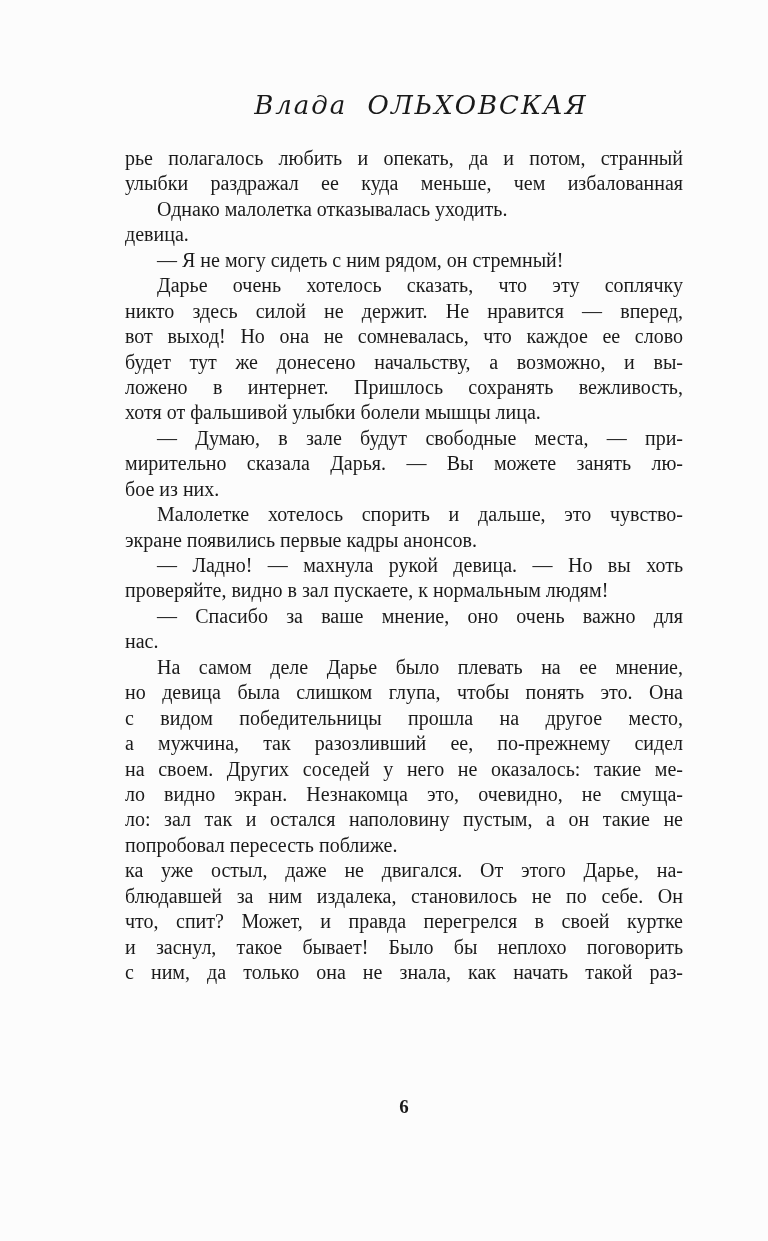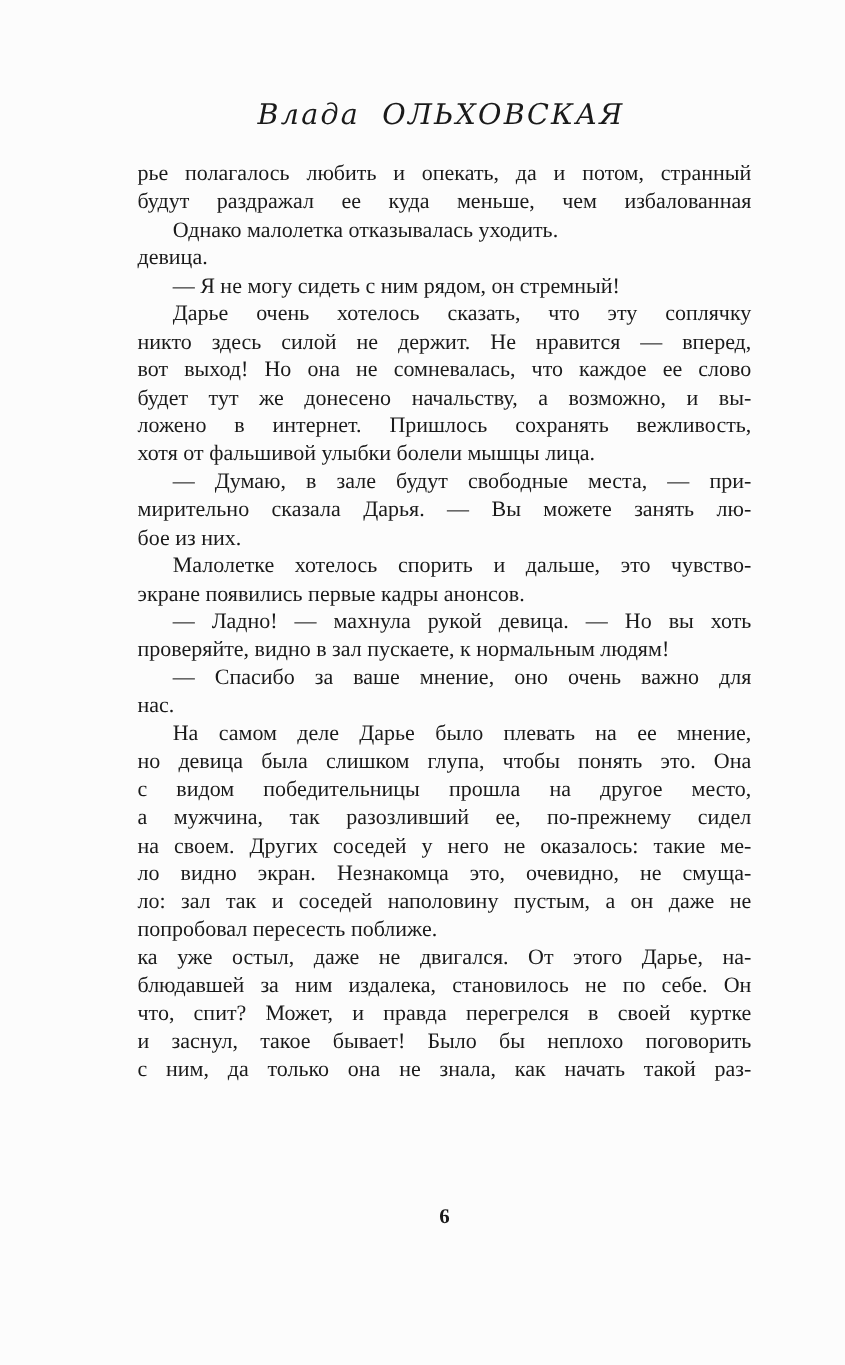--- a/index.html
+++ b/index.html
@@ -10,21 +10,21 @@
     font-family: "Liberation Serif", serif;
     overflow: hidden;
   }
   .page {
     position: absolute;
     inset: 0;
   }
   .running-head {
     position: absolute;
     top: 90px;
-    left: 122px;
+    left: 142px;
     width: 558px;
     text-align: center;
     font-family: "DejaVu Serif", serif;
     font-style: italic;
     font-size: 26px;
     letter-spacing: 2px;
     word-spacing: 10px;
     white-space: nowrap;
   }
   .text-body {
@@ -63,21 +63,21 @@
   }
 </style>
 </head>
 <body style="background: rgb(252, 252, 252); color: rgb(26, 26, 26);">
 
 <div class="page">
   <div class="running-head">Влада ОЛЬХОВСКАЯ</div>
 
   <div class="text-body" id="text-body">
       <div class="line just">рье полагалось любить и опекать, да и потом, странный</div>
-      <div class="line just">будут раздражал ее куда меньше, чем избалованная</div>
+      <div class="line just">улыбки раздражал ее куда меньше, чем избалованная</div>
       <div class="line indent">Однако малолетка отказывалась уходить.</div>
       <div class="line">девица.</div>
       <div class="line indent">— Я не могу сидеть с ним рядом, он стремный!</div>
       <div class="line indent just">Дарье очень хотелось сказать, что эту соплячку</div>
       <div class="line just">никто здесь силой не держит. Не нравится — вперед,</div>
       <div class="line just">вот выход! Но она не сомневалась, что каждое ее слово</div>
       <div class="line just">будет тут же донесено начальству, а возможно, и вы-</div>
       <div class="line just">ложено в интернет. Пришлось сохранять вежливость,</div>
       <div class="line">хотя от фальшивой улыбки болели мышцы лица.</div>
       <div class="line indent just">— Думаю, в зале будут свободные места, — при-</div>
@@ -88,21 +88,21 @@
       <div class="line indent just">— Ладно! — махнула рукой девица. — Но вы хоть</div>
       <div class="line">проверяйте, видно в зал пускаете, к нормальным людям!</div>
       <div class="line indent just">— Спасибо за ваше мнение, оно очень важно для</div>
       <div class="line">нас.</div>
       <div class="line indent just">На самом деле Дарье было плевать на ее мнение,</div>
       <div class="line just">но девица была слишком глупа, чтобы понять это. Она</div>
       <div class="line just">с видом победительницы прошла на другое место,</div>
       <div class="line just">а мужчина, так разозливший ее, по-прежнему сидел</div>
       <div class="line just">на своем. Других соседей у него не оказалось: такие ме-</div>
       <div class="line just">ло видно экран. Незнакомца это, очевидно, не смуща-</div>
-      <div class="line just">ло: зал так и соседей наполовину пустым, а он даже не</div>
+      <div class="line just">ло: зал так и остался наполовину пустым, а он такие не</div>
       <div class="line">попробовал пересесть поближе.</div>
       <div class="line just">ка уже остыл, даже не двигался. От этого Дарье, на-</div>
       <div class="line just">блюдавшей за ним издалека, становилось не по себе. Он</div>
       <div class="line just">что, спит? Может, и правда перегрелся в своей куртке</div>
       <div class="line just">и заснул, такое бывает! Было бы неплохо поговорить</div>
       <div class="line just">с ним, да только она не знала, как начать такой раз-</div>
     </div>
 
   <div class="page-number">6</div>
 </div>

